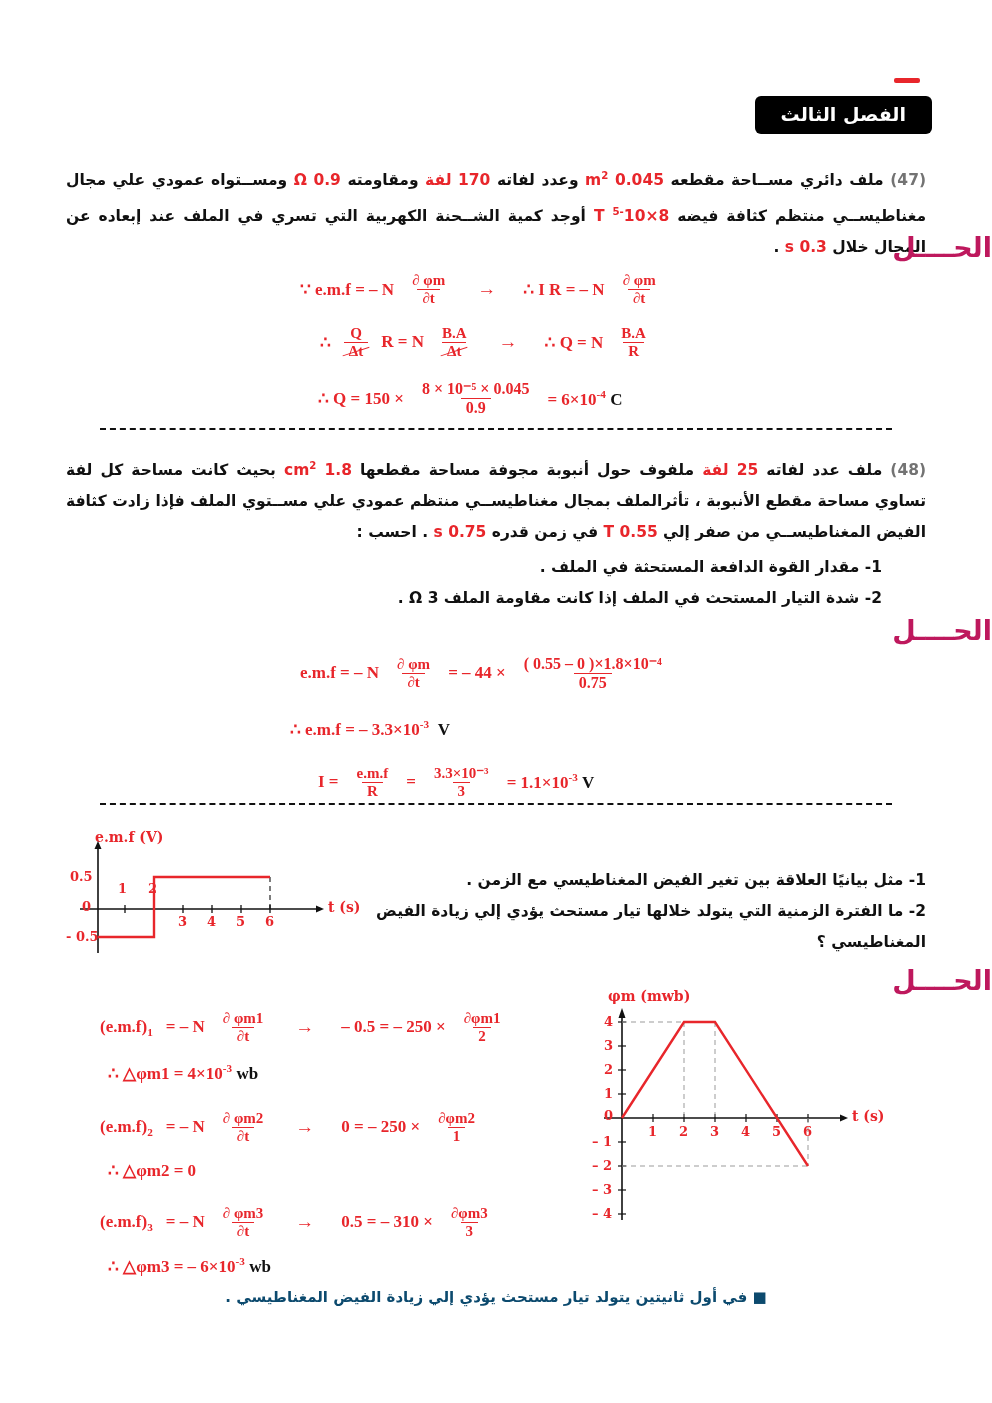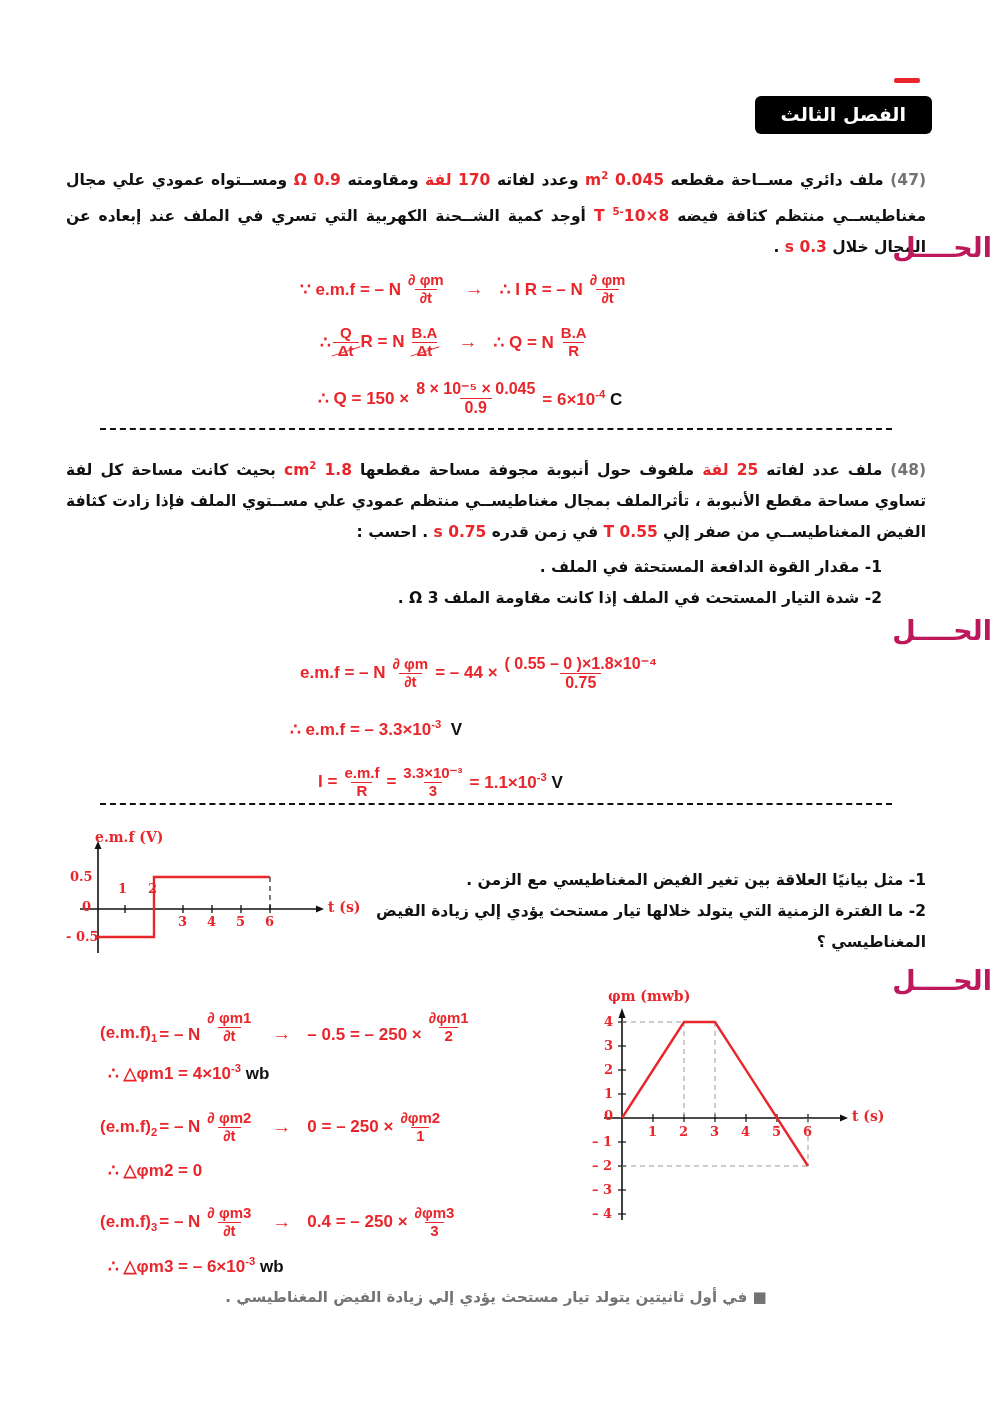--- a/index.html
+++ b/index.html
@@ -57,28 +57,28 @@
     position:absolute;
     left:100px;right:100px;
     border-top:2px dashed #111;
     height:0;
   }
 
   
   .math{
     position:absolute;
     color:#e8262b;
-    font-family:Liberation Sans, sans-serif;
+    font-family:Liberation Serif, serif;
     font-weight:bold;
     font-size:17px;
     direction:ltr;
     white-space:nowrap;
     display:flex;
     align-items:center;
-    gap:2px;
+    gap:13px;
   }
   .frac{display:inline-flex;flex-direction:column;align-items:center;vertical-align:middle;line-height:1.12;}
   .frac .num{padding:0 5px;font-size:15px;}
   .frac .den{padding:0 5px;border-top:1.6px solid #e8262b;font-size:15px;}
   .frac.big .num,.frac.big .den{font-size:16px;}
   .arrow{font-size:19px;padding:0 14px;color:#e8262b;}
   .blk{color:#111;}
   .strike{position:relative;}
   .strike:after{content:"";position:absolute;left:-2px;right:-2px;top:50%;border-top:1.5px solid #e8262b;transform:rotate(-18deg);}
 
@@ -90,21 +90,21 @@
     font-size:14px;direction:ltr;white-space:nowrap;
   }
   .tick{
     position:absolute;color:#e8262b;font-weight:bold;
     font-family:"DejaVu Serif","Liberation Serif",serif;
     font-size:13px;direction:ltr;white-space:nowrap;
   }
 
   .bullet-note{
     position:absolute;right:66px;left:66px;
-    color:#737373;font-weight:bold;font-size:15px;
+    color:#0c4a6e;font-weight:bold;font-size:15px;
     text-align:center;direction:rtl;
   }
 </style>
 </head>
 <body>
 
 <div class="page">
 
   <div class="red-dash"></div>
   <div class="chapter-tag">الفصل الثالث</div>
@@ -259,21 +259,21 @@
     <div class="tick" style="left:78px;top:56px;">2</div>
     <div class="tick" style="left:108px;top:89px;">3</div>
     <div class="tick" style="left:137px;top:89px;">4</div>
     <div class="tick" style="left:166px;top:89px;">5</div>
     <div class="tick" style="left:195px;top:89px;">6</div>
     <div class="axis-label" style="left:258px;top:74px;">t (s)</div>
   </div>
 
   <div class="sol-title" style="top:965px;">الحــــل</div>
 
-  <div class="math" style="top:1010px;left:100px;align-items:flex-end;">
+  <div class="math" style="top:1010px;left:100px;">
     <span><span>(e.m.f)</span><sub>1</sub></span>
     <span>= – N</span>
     <span class="frac">
       <span class="num">∂ φm1</span>
       <span class="den">∂t</span>
     </span>
     <span class="arrow">→</span>
     <span>– 0.5 = – 250 ×</span>
     <span class="frac">
       <span class="num">∂φm1</span>
@@ -303,21 +303,21 @@
   </div>
 
   <div class="math" style="top:1205px;left:100px;">
     <span><span>(e.m.f)</span><sub>3</sub></span>
     <span>= – N</span>
     <span class="frac">
       <span class="num">∂ φm3</span>
       <span class="den">∂t</span>
     </span>
     <span class="arrow">→</span>
-    <span>0.4 = – 250 ×</span>
+    <span>0.5 = – 310 ×</span>
     <span class="frac">
       <span class="num">∂φm3</span>
       <span class="den">3</span>
     </span>
   </div>
   <div class="math" style="top:1255px;left:108px;">
     <span><span>∴ △φm3 = – 6×10</span><sup>-3</sup>&nbsp;<span class="blk">wb</span></span>
   </div>
 
   <div class="chart" style="left:590px;top:988px;width:330px;height:250px;">

